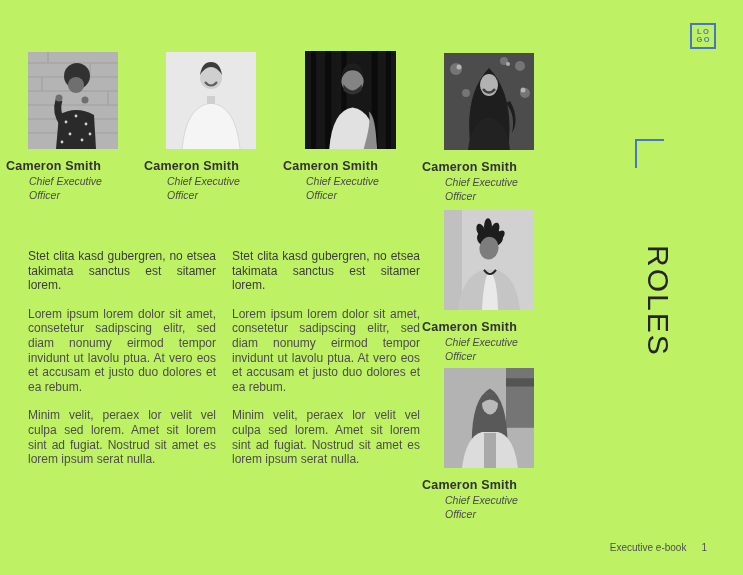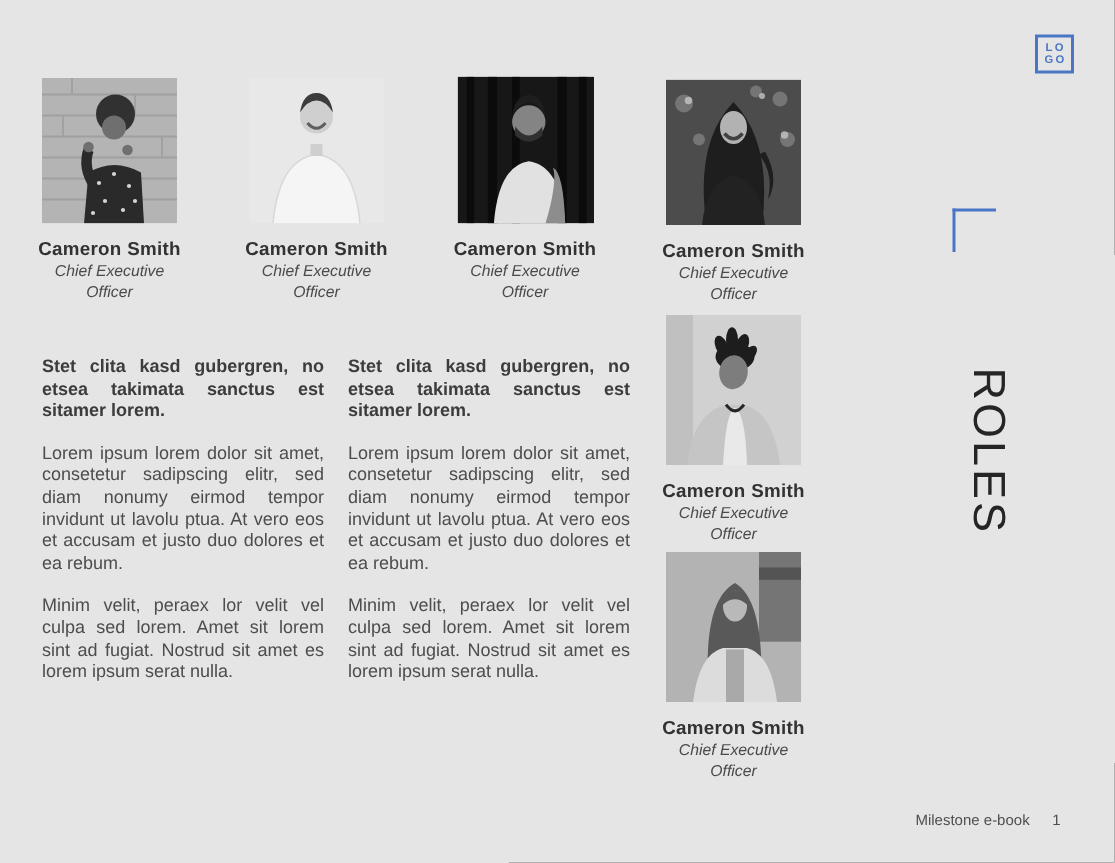--- a/index.html
+++ b/index.html
@@ -1,51 +1,51 @@
 <!DOCTYPE html>
 <html><head>
 <meta charset="utf-8">
 <style>
   html,body{margin:0;padding:0;background:#888;}
   .page{
-    position:relative;width:743px;height:575px;background:#e5e5e5;
+    position:relative;width:743px;height:575px;background:#bef264;
     font-family:"Liberation Sans","DejaVu Sans",sans-serif;overflow:hidden;
     margin:0 auto;
   }
   
   .logo{
     position:absolute;left:690px;top:23px;width:26px;height:26px;
     box-sizing:border-box;border:2px solid #4a76c6;color:#4a76c6;
     display:flex;flex-direction:column;align-items:center;justify-content:center;
     font-size:7.5px;font-weight:bold;letter-spacing:1.5px;line-height:8.5px;
     text-indent:1.5px;
   }
   
   .member{position:absolute;width:90px;}
   .photo{
     width:90px;height:97px;overflow:hidden;filter:grayscale(100%);
   }
   .photo svg{display:block;width:100%;height:100%;}
   .caption{
-    width:134px;margin-left:-22px;margin-top:10px;text-align:center;
+    width:134px;margin-left:-22px;margin-top:10px;text-align:left;
   }
   .caption .name{
     display:block;font-size:12.5px;font-weight:bold;color:#333232;
     letter-spacing:.2px;line-height:14px;
   }
   .caption .role{
     display:block;width:88px;margin:2px auto 0;
     font-size:10.5px;color:#4a4a4a;line-height:13.5px;font-style:italic;
   }
   
   .col{
     position:absolute;top:233px;width:188px;text-align:justify;
     font-size:12px;line-height:14.6px;color:#4e4d4d;
   }
-  .col .lead{font-weight:bold;color:#3d3c3c;margin:4px 0 14px 0;}
+  .col .lead{font-weight:normal;color:#3d3c3c;margin:16px 0 14px 0;}
   .col p{margin:0 0 14px 0;}
   
   .bracket{
     position:absolute;left:635px;top:139px;width:27px;height:27px;
     border-top:2px solid #4a76c6;border-left:2px solid #4a76c6;
   }
   .vertical-label{
     position:absolute;left:641px;top:245px;
     writing-mode:vertical-rl;text-orientation:mixed;
     font-size:30px;letter-spacing:2px;color:#252525;font-weight:400;
@@ -229,17 +229,17 @@
     <figcaption class="caption">
       <span class="name">Cameron Smith</span>
       <span class="role">Chief Executive Officer</span>
     </figcaption>
   </figure>
 
   <div class="bracket"></div>
   <div class="vertical-label">ROLES</div>
 
   <div class="footer">
-    <span>Milestone e-book</span>
+    <span>Executive e-book</span>
     <span>1</span>
   </div>
 
 </div>
 
 </body></html>

